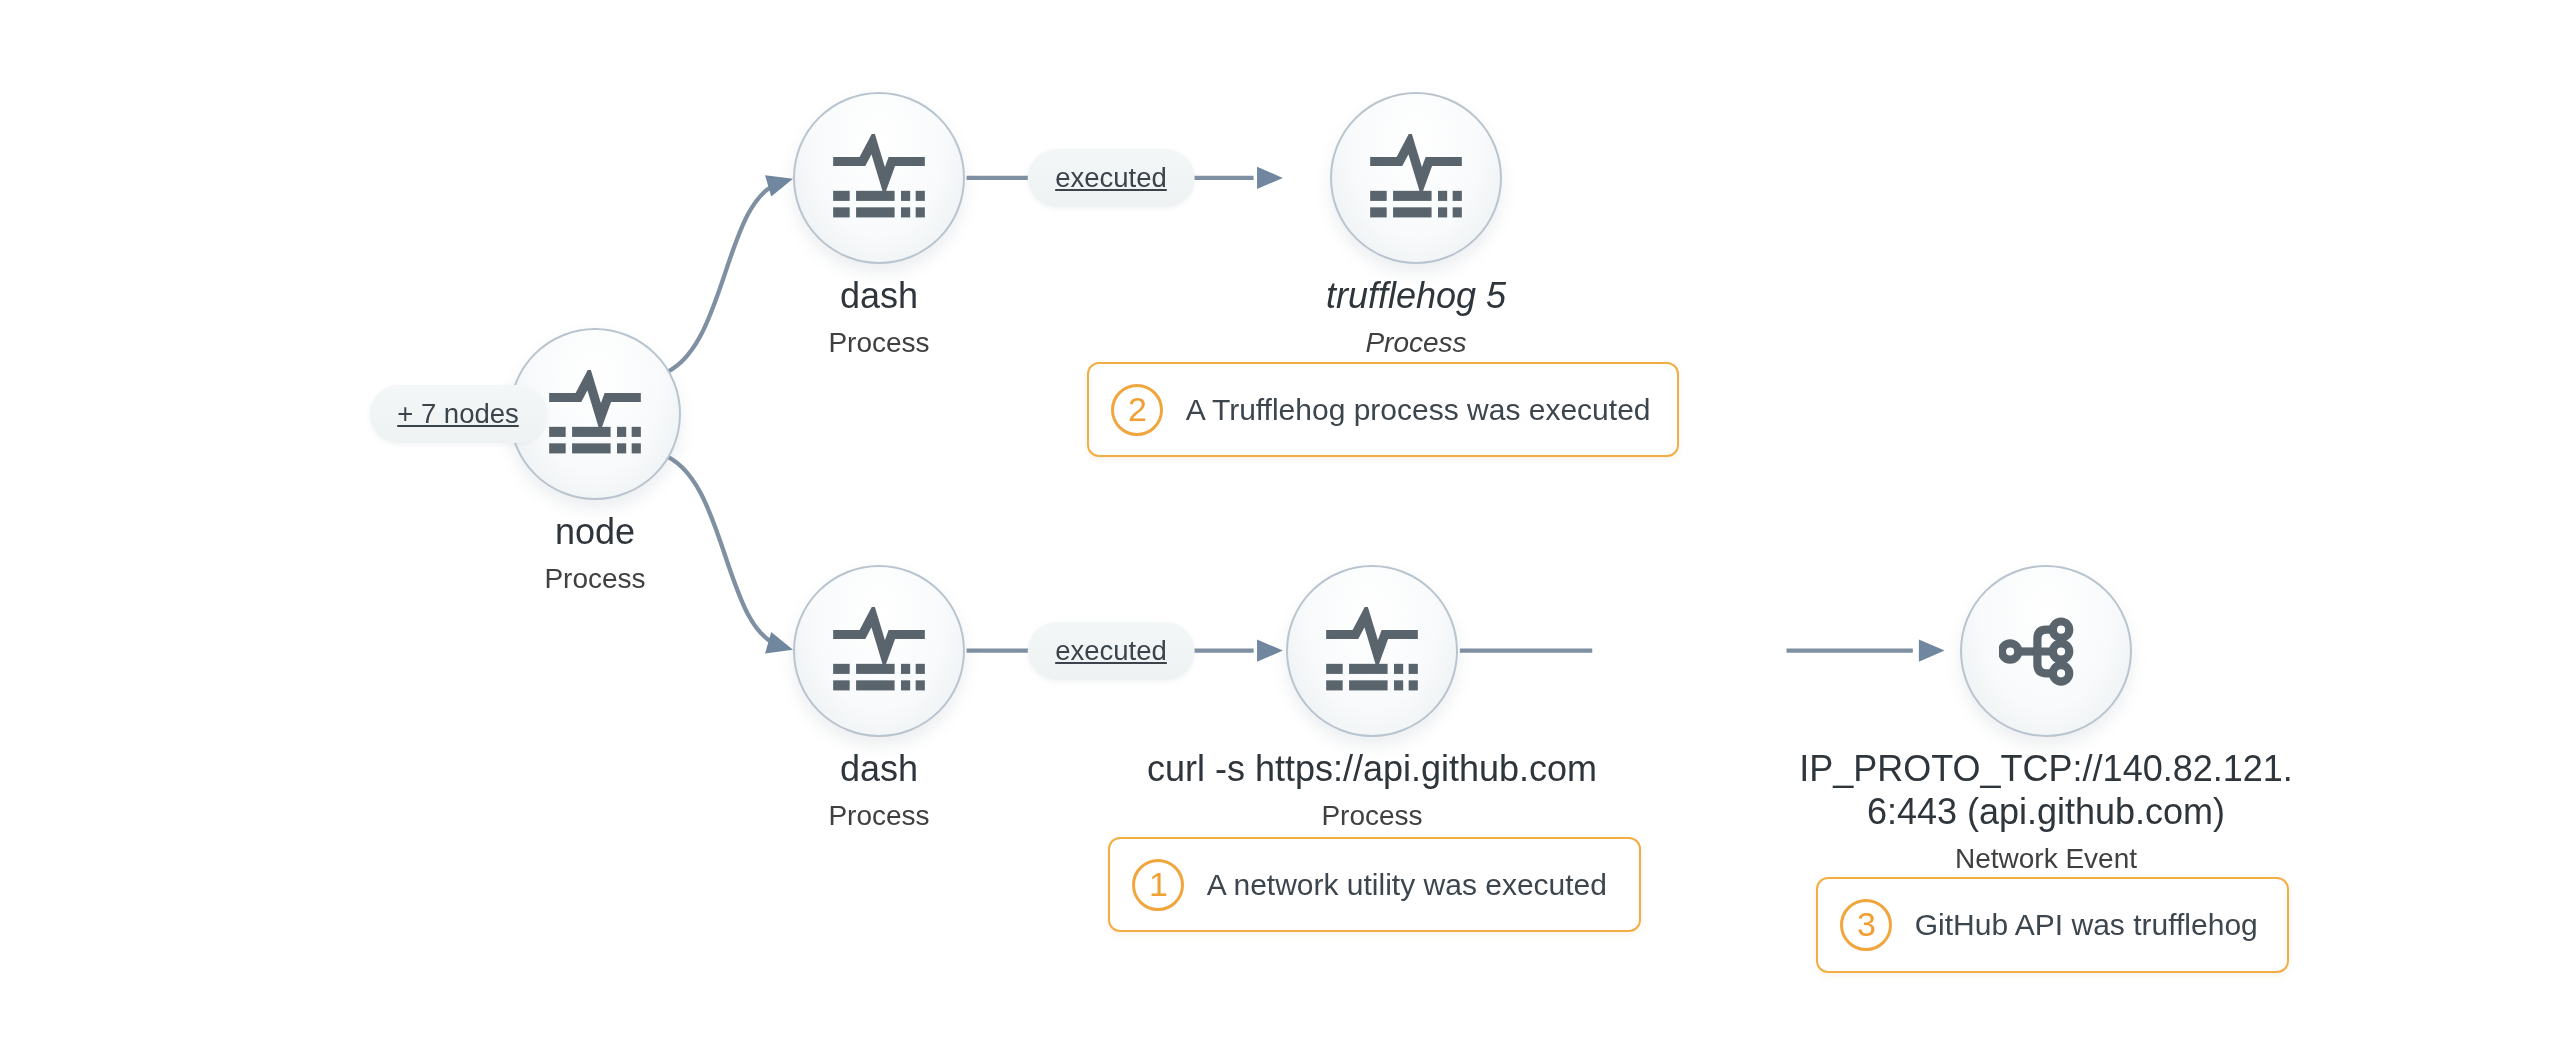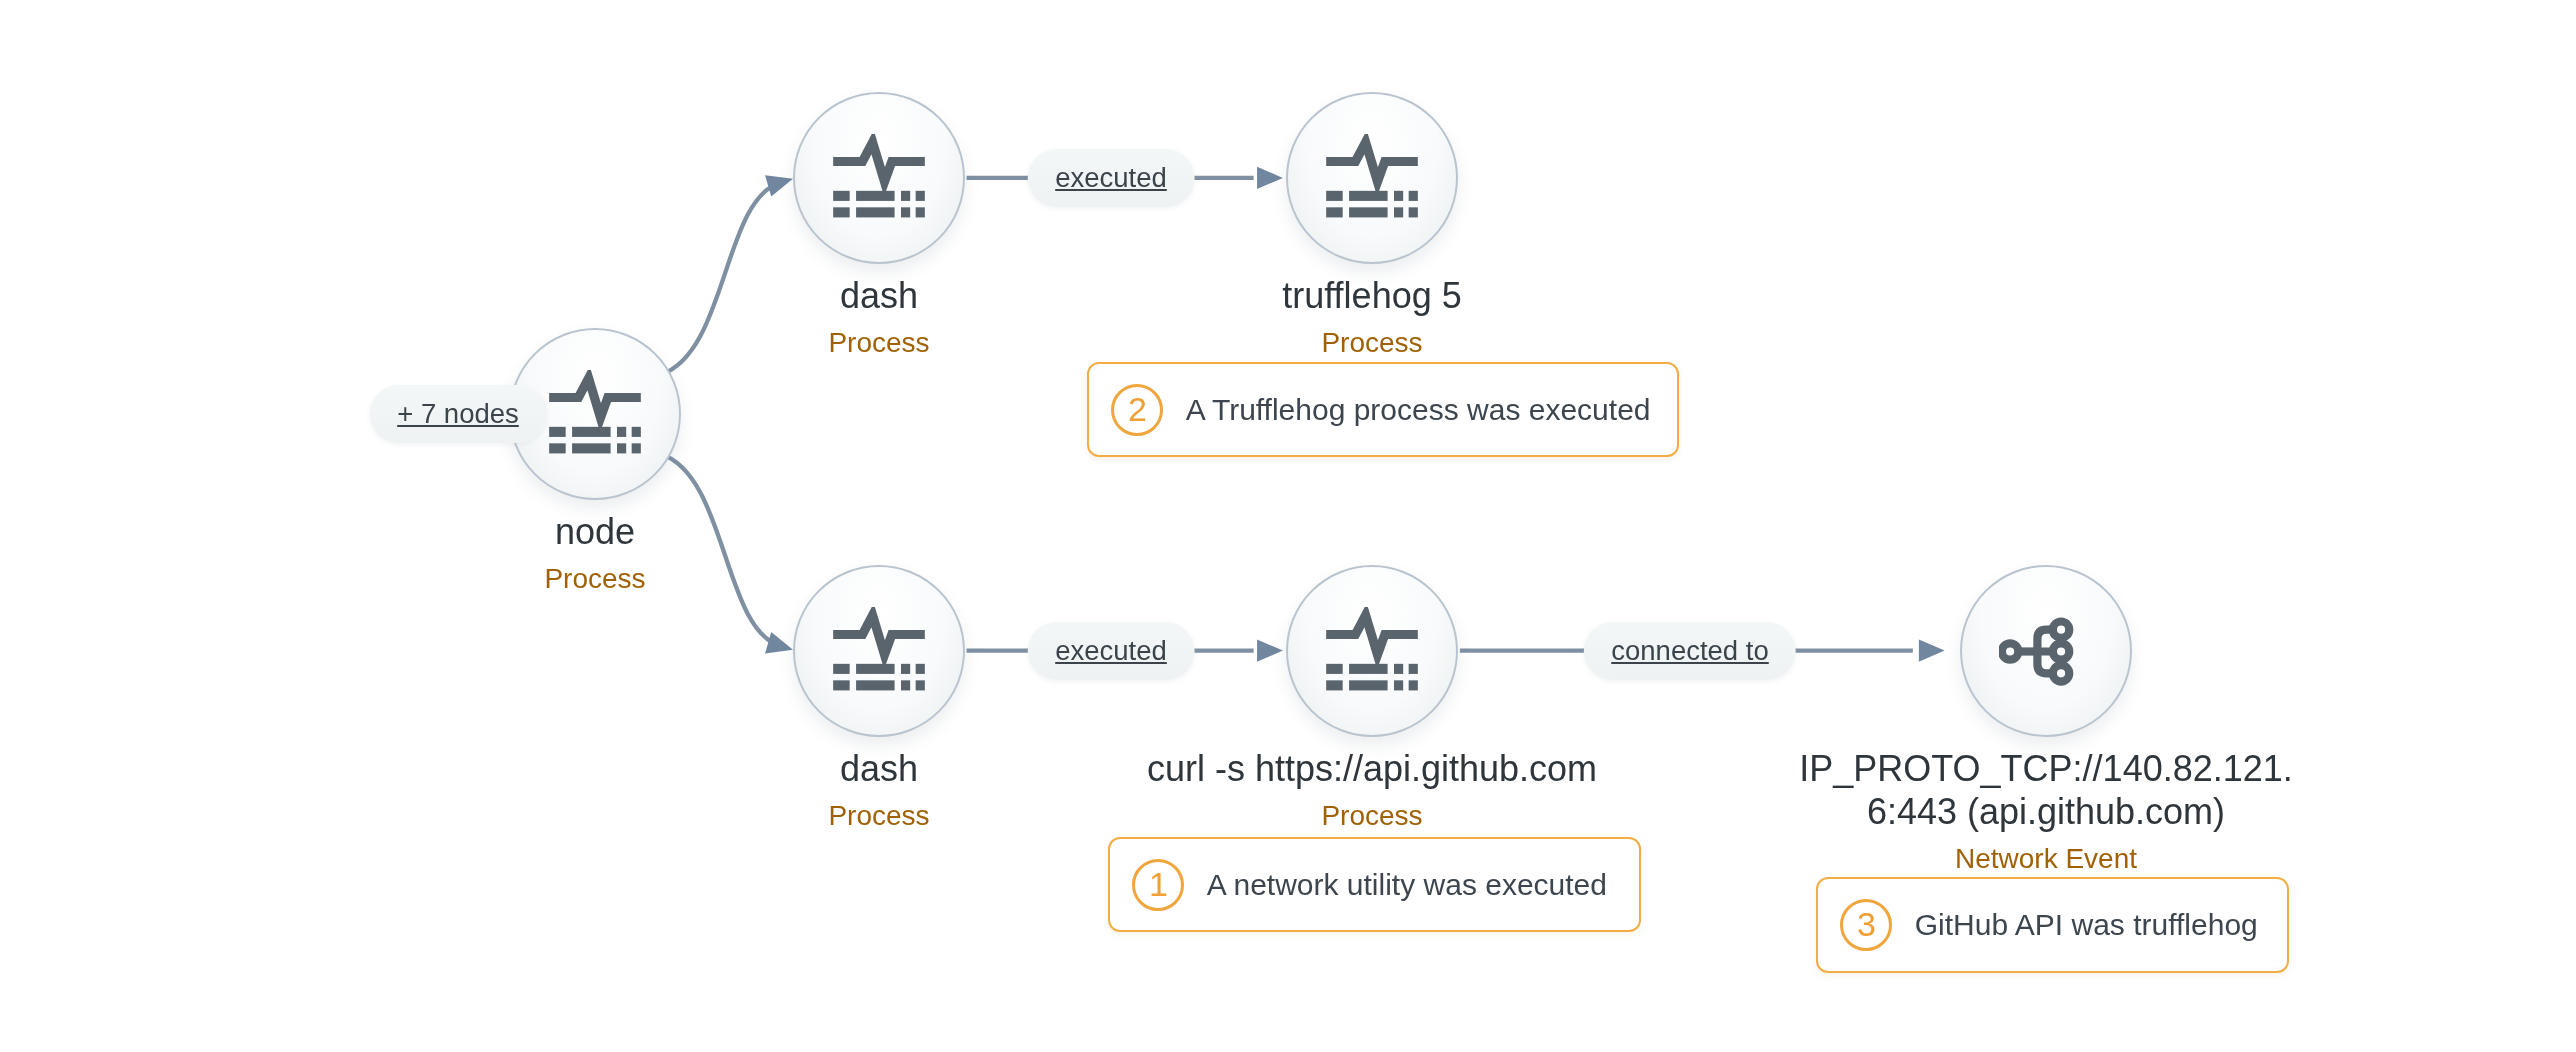--- a/index.html
+++ b/index.html
@@ -13,26 +13,26 @@
   .gnode{position:absolute;width:602px;display:flex;flex-direction:column;align-items:center;}
   .circle{
     width:172px;height:172px;border-radius:50%;
     border:2.6px solid #b9c4ce;box-sizing:border-box;
     background:radial-gradient(ellipse at 50% 28%, #ffffff 0%, #f8fafb 55%, #e9edef 100%);
     box-shadow:0 8.6px 15.5px rgba(96,115,134,0.12);
     display:flex;align-items:center;justify-content:center;
   }
   .nlabel{margin-top:10.3px;font-size:36px;line-height:43px;color:#2e353b;text-align:center;white-space:nowrap;}
   .nlabel2{font-size:36px;line-height:43px;color:#2e353b;text-align:center;white-space:nowrap;}
-  .nsub{margin-top:8.6px;font-size:28px;line-height:33px;color:#a16207;text-align:left;}
+  .nsub{margin-top:8.6px;font-size:28px;line-height:33px;color:#404040;text-align:left;}
 
   .pos-dev{left:10.3px;top:328px;}
   .pos-node{left:294px;top:328px;}
   .pos-dash-top{left:578px;top:92px;}
-  .pos-trufflehog{left:1071px;top:92px;}
+  .pos-trufflehog{left:1115px;top:92px;font-style:italic;}
   .pos-dash-bottom{left:578px;top:565px;}
   .pos-curl{left:1071px;top:565px;}
   .pos-network{left:1745px;top:565px;}
 
   
   .pill{
     position:absolute;transform:translate(-50%,-50%);
     background:linear-gradient(180deg,#f4f7f7 0%,#eff2f3 100%);
     border-radius:38px;padding:13px 27.5px;
     font-size:27.5px;color:#3b444b;white-space:nowrap;
@@ -201,21 +201,20 @@
       </svg>
     </div>
     <div class="nlabel">IP_PROTO_TCP://140.82.121.</div>
     <div class="nlabel2">6:443 (api.github.com)</div>
     <div class="nsub">Network Event</div>
   </div>
 
   <div class="pill pos-pill-nodes">+ 7 nodes</div>
   <div class="pill pos-pill-exec-top">executed</div>
   <div class="pill pos-pill-exec-bottom">executed</div>
-  <div class="pill pos-pill-connected">connected to</div>
 
   <div class="callout pos-callout-1">
     <span class="num">1</span>
     <span class="txt">A network utility was executed</span>
   </div>
   <div class="callout pos-callout-2">
     <span class="num">2</span>
     <span class="txt">A Trufflehog process was executed</span>
   </div>
   <div class="callout pos-callout-3">

